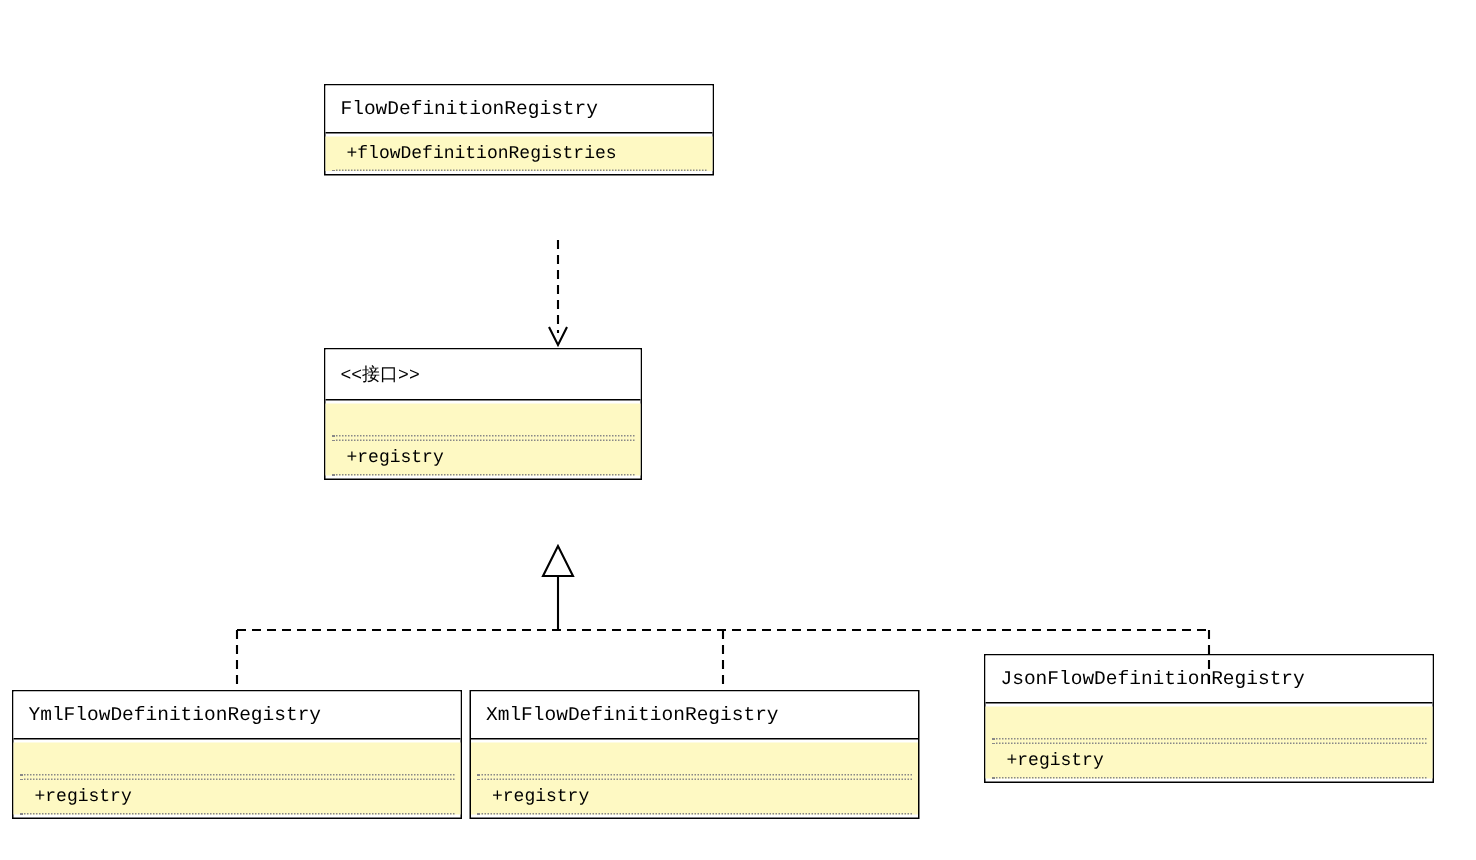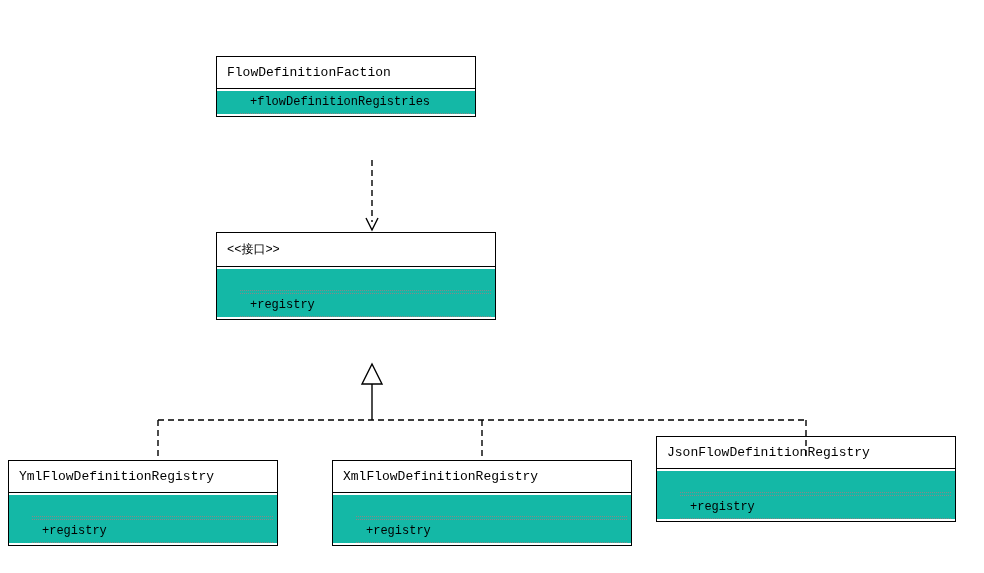--- a/index.html
+++ b/index.html
@@ -23,23 +23,22 @@
     }
     .stereotype {
       display: block;
       font-size: 12px;
     }
     .class-name {
       font-size: 13px;
       white-space: nowrap;
     }
     .compartment {
-      background: #14b8a6;
+      background: #fef9c3;
       min-height: 18px;
-      padding-left: 19px;
     }
     .compartment-inner {
       border-top: 1px dotted #888;
       border-bottom: 1px dotted #888;
       padding: 3px 10px;
       margin: 2px 4px;
     }
     .compartment-inner:first-child {
       border-top: none;
     }
@@ -53,54 +52,54 @@
       top: 0; left: 0;
       width: 984px; height: 573px;
       pointer-events: none;
     }
   </style>
 </head>
 <body>
 
 <div class="class-box" style="left:216px; top:56px; width:260px;">
   <div class="class-name-section">
-    <span class="class-name">FlowDefinitionFaction</span>
+    <span class="class-name">FlowDefinitionRegistry</span>
   </div>
   <div class="compartment">
     <div class="compartment-inner">
       <div class="member">+flowDefinitionRegistries</div>
     </div>
   </div>
 </div>
 
-<div class="class-box" style="left:216px; top:232px; width:280px;">
+<div class="class-box" style="left:216px; top:232px; width:212px;">
   <div class="class-name-section">
     <span class="stereotype">&lt;&lt;接口&gt;&gt;</span>
   </div>
   <div class="compartment">
     <div class="compartment-inner" style="border-top:none; min-height:14px;">&nbsp;</div>
     <div class="compartment-inner">
       <div class="member">+registry</div>
     </div>
   </div>
 </div>
 
-<div class="class-box" style="left:8px; top:460px; width:270px;">
+<div class="class-box" style="left:8px; top:460px; width:300px;">
   <div class="class-name-section">
     <span class="class-name">YmlFlowDefinitionRegistry</span>
   </div>
   <div class="compartment">
     <div class="compartment-inner" style="border-top:none; min-height:14px;">&nbsp;</div>
     <div class="compartment-inner">
       <div class="member">+registry</div>
     </div>
   </div>
 </div>
 
-<div class="class-box" style="left:332px; top:460px; width:300px;">
+<div class="class-box" style="left:313px; top:460px; width:300px;">
   <div class="class-name-section">
     <span class="class-name">XmlFlowDefinitionRegistry</span>
   </div>
   <div class="compartment">
     <div class="compartment-inner" style="border-top:none; min-height:14px;">&nbsp;</div>
     <div class="compartment-inner">
       <div class="member">+registry</div>
     </div>
   </div>
 </div>

